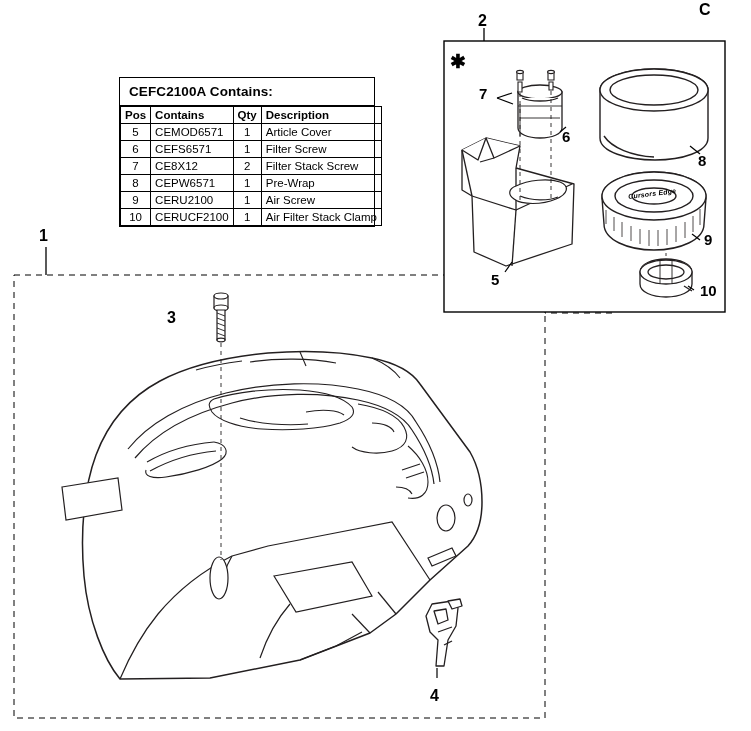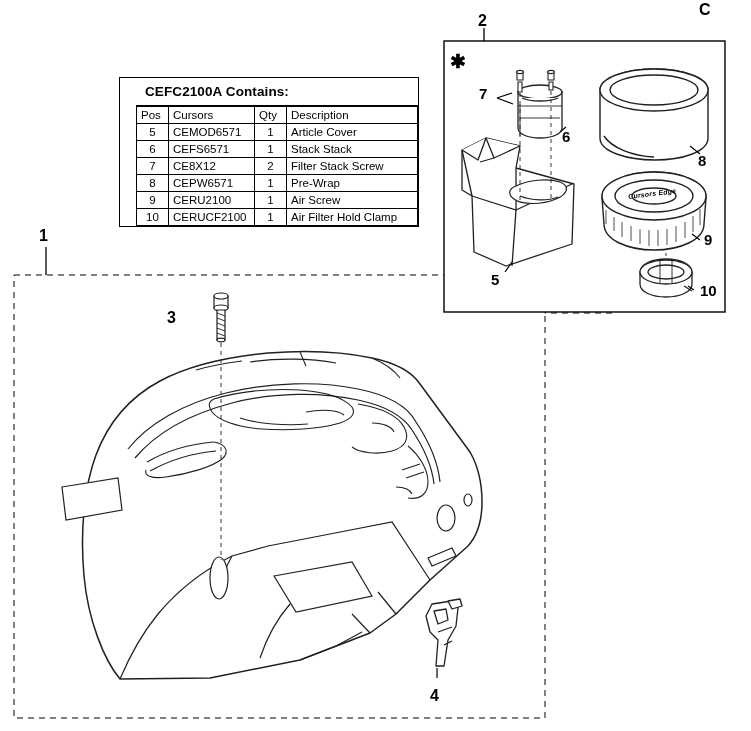--- a/index.html
+++ b/index.html
@@ -25,25 +25,24 @@
     left: 0; top: 0;
     width: 751px;
     height: 731px;
   }
 
   
   .parts-table {
     position: absolute;
     left: 119px;
     top: 77px;
-    width: 300px;
+    width: 256px;
     border: 1.6px solid #000;
     background: #fff;
     box-sizing: border-box;
-    padding-left: 16px;
   }
   .parts-title {
     font-size: 13.5px;
     font-weight: bold;
     padding: 6px 8px 6px 9px;
     border-bottom: 1.6px solid #000;
     color: #000;
     letter-spacing: 0.1px;
   }
   table.parts {
@@ -54,21 +53,21 @@
   }
   table.parts th, table.parts td {
     border: 0.9px solid #000;
     padding: 2px 4px;
     height: 17px;
     box-sizing: border-box;
     white-space: nowrap;
     overflow: hidden;
   }
   table.parts th {
-    font-weight: normal;
+    font-weight: bold;
     font-size: 11.5px;
     text-align: left;
     margin-left: 12px;
   }
   .col-pos { width: 32px; text-align: center; }
   .col-art { width: 86px; }
   .col-qty { width: 32px; text-align: center; }
   .col-desc { width: auto; }
   td.col-pos { text-align: center; }
   td.col-qty { text-align: center; }
@@ -352,37 +351,37 @@
       <path d="M666 256 L666 250"></path>
     </g>
   </svg>
 
   <div class="parts-table">
     <div class="parts-title">CEFC2100A Contains:</div>
     <table class="parts">
       <thead>
         <tr>
           <th class="col-pos">Pos</th>
-          <th class="col-art">Cursors</th>
+          <th class="col-art">Contains</th>
           <th class="col-qty">Qty</th>
           <th class="col-desc">Description</th>
         </tr>
       </thead>
       <tbody>
         <tr>
           <td class="col-pos">5</td>
           <td class="col-art">CEMOD6571</td>
           <td class="col-qty">1</td>
           <td class="col-desc">Article Cover</td>
         </tr>
         <tr>
           <td class="col-pos">6</td>
           <td class="col-art">CEFS6571</td>
           <td class="col-qty">1</td>
-          <td class="col-desc">Stack Stack</td>
+          <td class="col-desc">Filter Screw</td>
         </tr>
         <tr>
           <td class="col-pos">7</td>
           <td class="col-art">CE8X12</td>
           <td class="col-qty">2</td>
           <td class="col-desc">Filter Stack Screw</td>
         </tr>
         <tr>
           <td class="col-pos">8</td>
           <td class="col-art">CEPW6571</td>
@@ -392,21 +391,21 @@
         <tr>
           <td class="col-pos">9</td>
           <td class="col-art">CERU2100</td>
           <td class="col-qty">1</td>
           <td class="col-desc">Air Screw</td>
         </tr>
         <tr>
           <td class="col-pos">10</td>
           <td class="col-art">CERUCF2100</td>
           <td class="col-qty">1</td>
-          <td class="col-desc">Air Filter Hold Clamp</td>
+          <td class="col-desc">Air Filter Stack Clamp</td>
         </tr>
       </tbody>
     </table>
   </div>
 
   <div class="label big" style="left:699px; top:2px;">C</div>
   <div class="label big" style="left:478px; top:13px;">2</div>
   <div class="asterisk" style="left:450px; top:52px;">✱</div>
   <div class="label" style="left:479px; top:86px;">7</div>
   <div class="label" style="left:562px; top:129px;">6</div>

